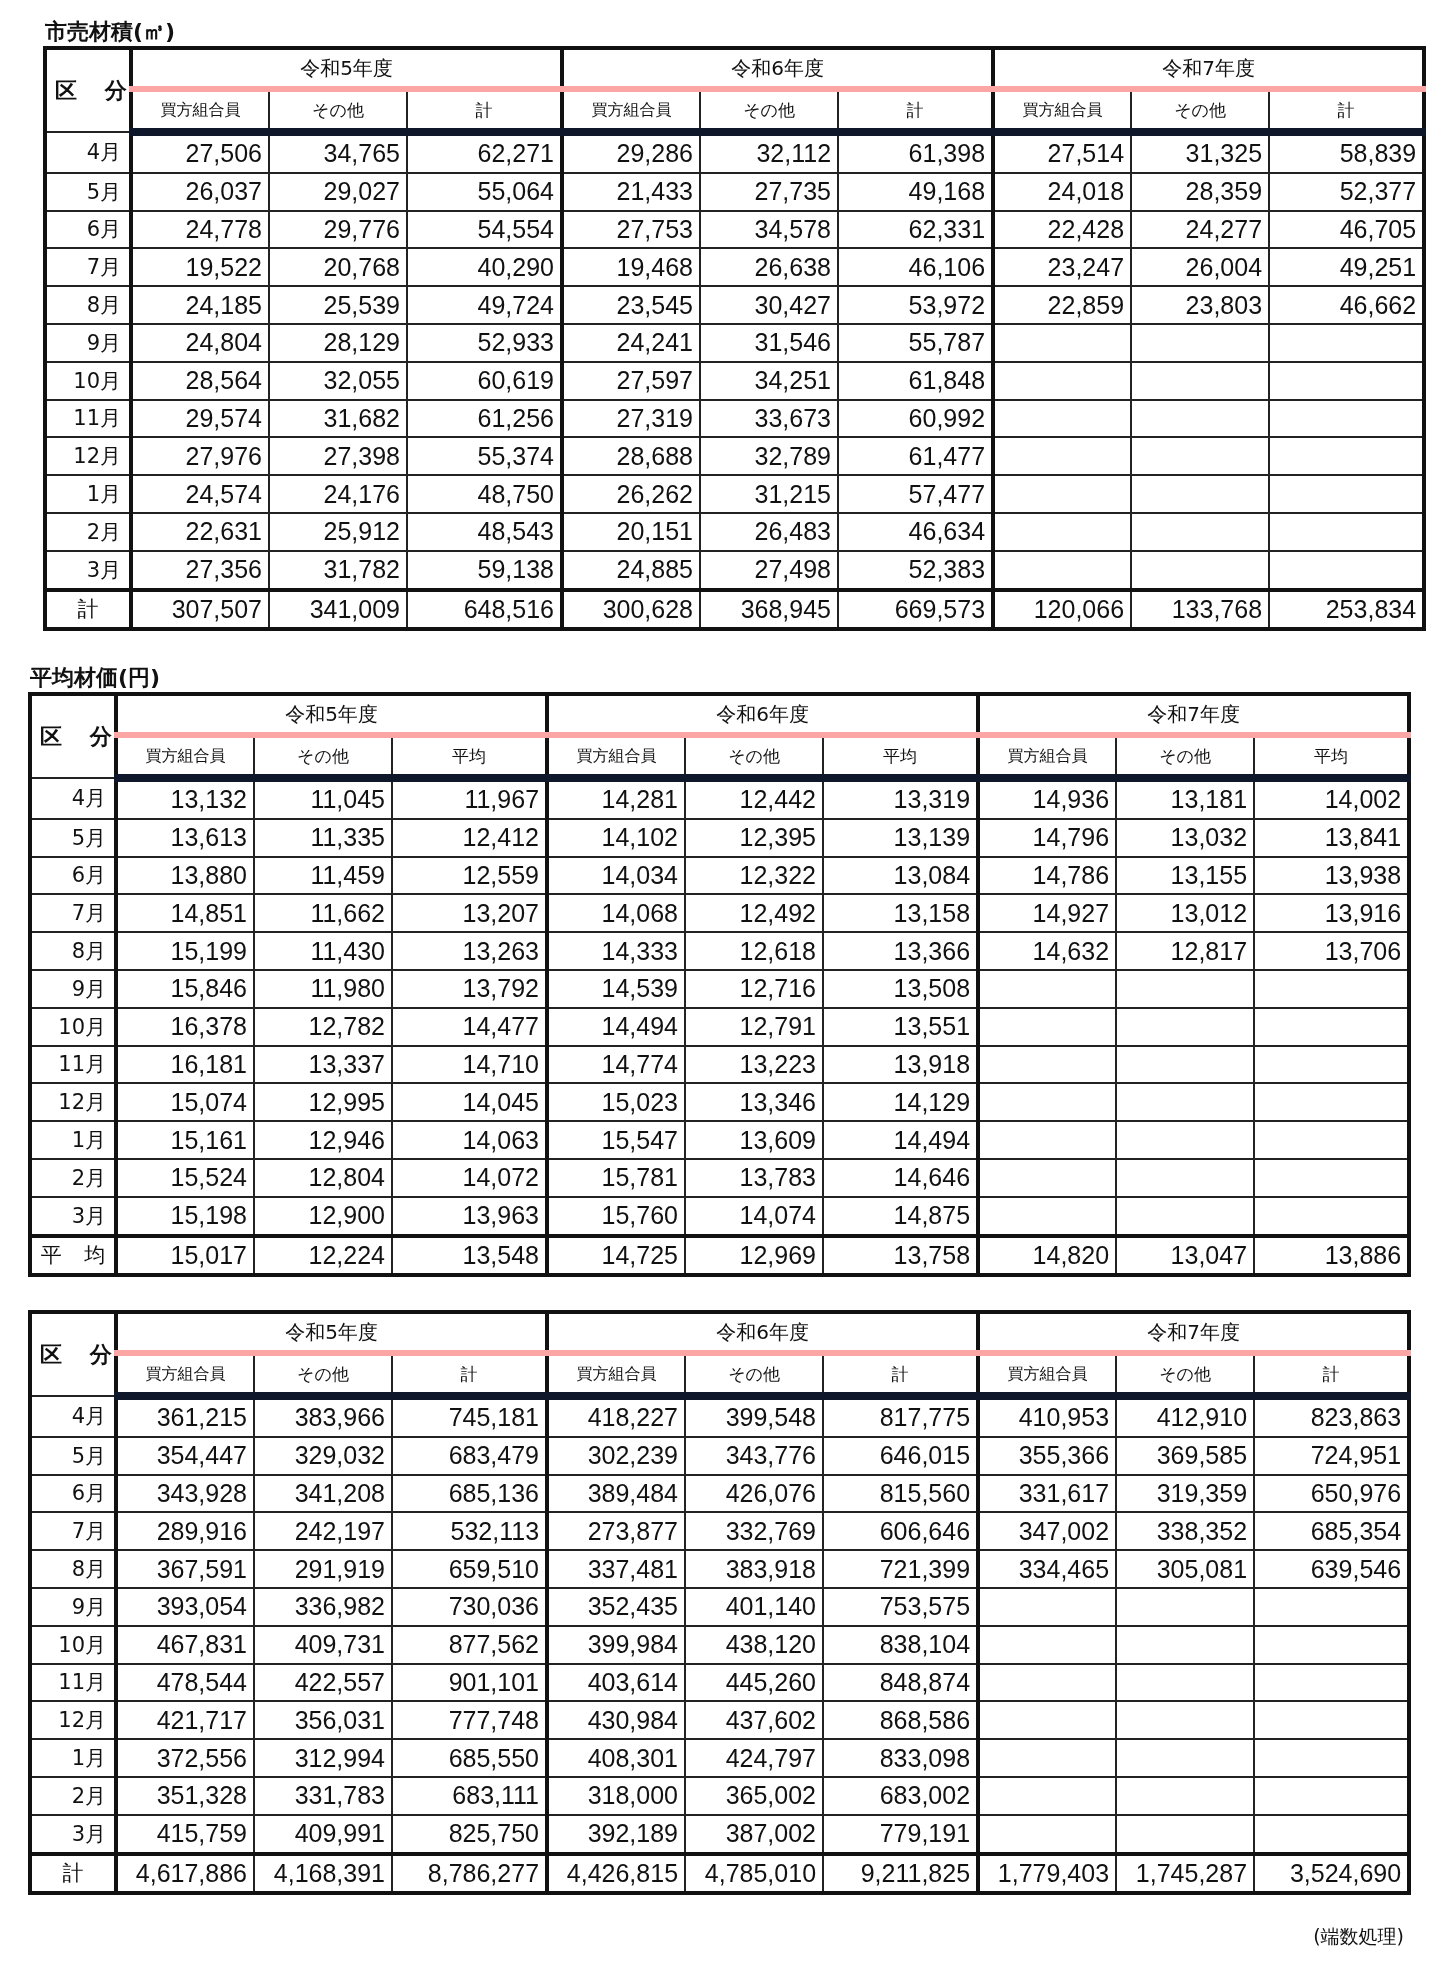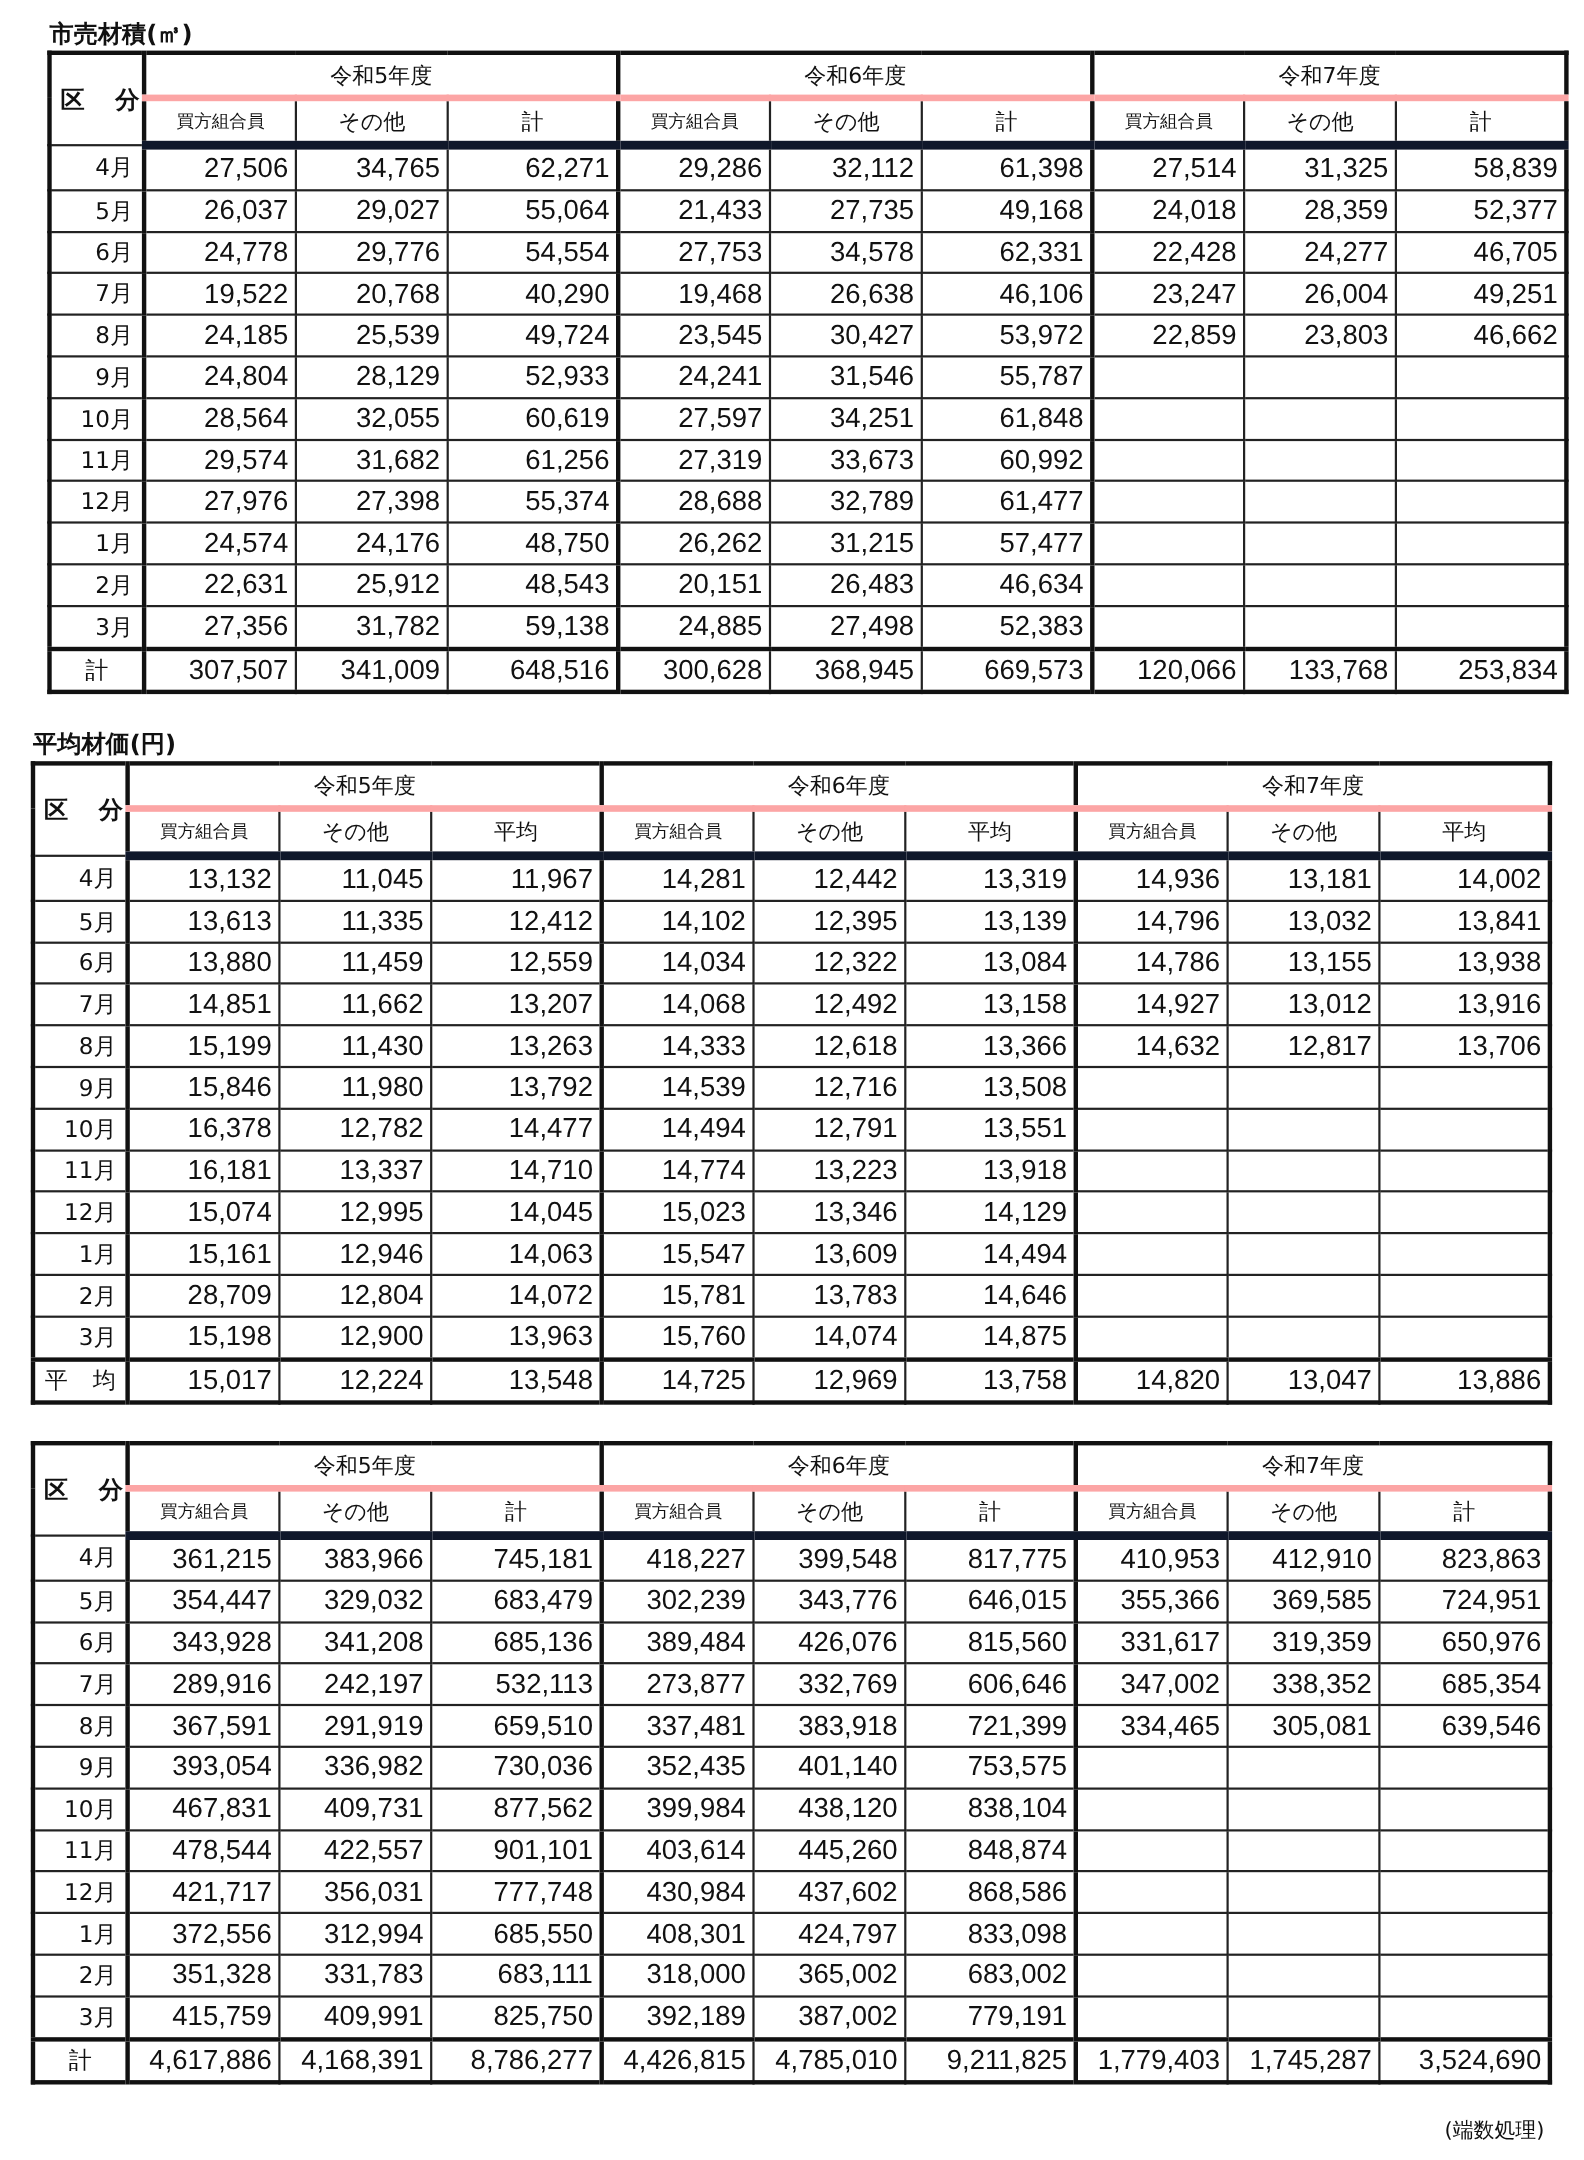--- a/index.html
+++ b/index.html
@@ -10,21 +10,21 @@
                height:28px; line-height:28px; margin-left:2px; letter-spacing:0px; }
   table { border-collapse:collapse; table-layout:fixed; width:1380px;
           border:4px solid #111; }
   col.c-label { width:86px; }
   col.c-a { width:138px; }
   col.c-b { width:138px; }
   col.c-c { width:155px; }
   th, td { border:2px solid #222; padding:0; overflow:hidden; white-space:nowrap; }
   th { font-family:"DejaVu Sans",sans-serif; font-weight:normal; text-align:center; }
   th.year { height:36px; font-size:20px; }
-  th.sub { height:36px; font-size:20px; }
+  th.sub { height:36px; font-size:17px; }
   th.sub.small { font-size:16px; }
   th.kubun { font-size:22px; font-weight:bold; letter-spacing:10px; text-indent:8px; }
   td { height:35.8px; font-size:25px; text-align:right; padding-right:6px;
        font-family:"Liberation Sans",sans-serif; transform-origin:right; }
   td.month { font-family:"DejaVu Sans",sans-serif; font-size:21px; padding-right:8px; }
   td.total-label { text-align:center; padding-right:0; font-family:"DejaVu Sans",sans-serif; font-size:21px; letter-spacing:8px; text-indent:8px; }
   .gsep { border-left:4px solid #111; }
   tr.hdr2 th { border-bottom:8px solid #0f172a; }
   tr.year-row th.year { border-bottom:6px solid #fca5a5; }
   tr.total td { border-top:4px solid #111; }
@@ -378,21 +378,21 @@
           <td>14,063</td>
           <td class="gsep">15,547</td>
           <td>13,609</td>
           <td>14,494</td>
           <td class="gsep"></td>
           <td></td>
           <td></td>
         </tr>
         <tr>
           <td class="month">2月</td>
-          <td class="gsep">28,709</td>
+          <td class="gsep">15,524</td>
           <td>12,804</td>
           <td>14,072</td>
           <td class="gsep">15,781</td>
           <td>13,783</td>
           <td>14,646</td>
           <td class="gsep"></td>
           <td></td>
           <td></td>
         </tr>
         <tr>

